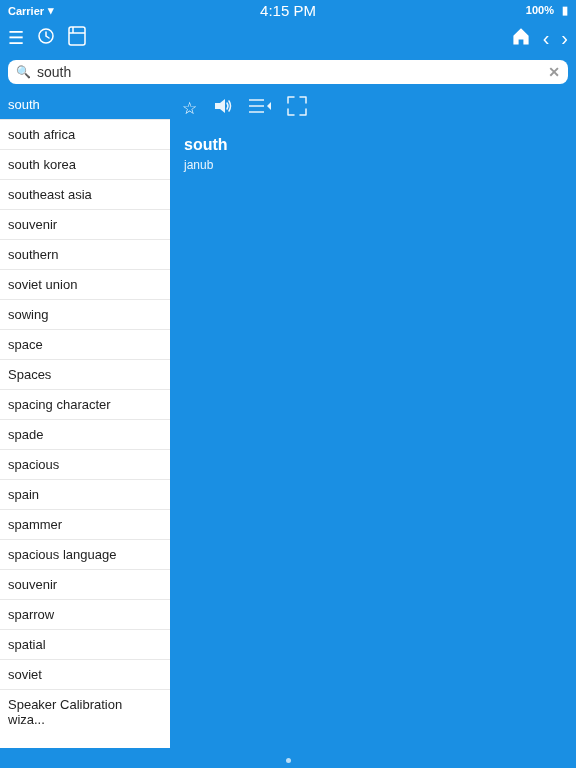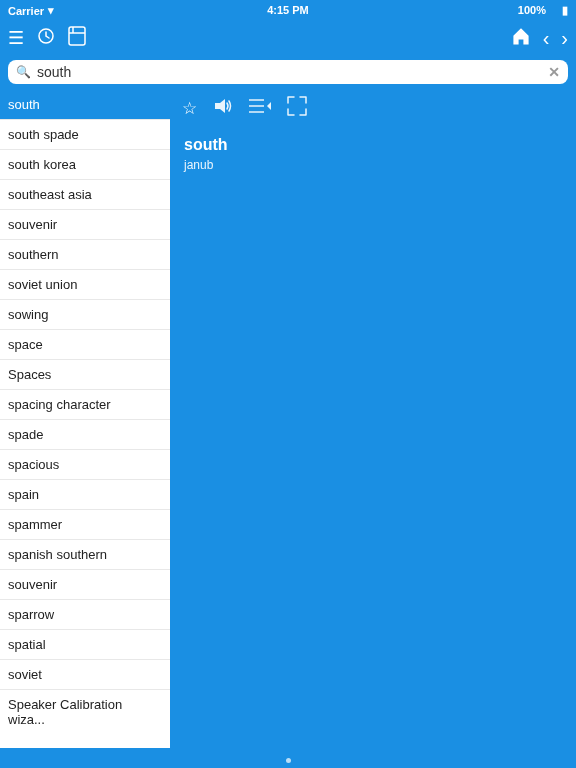--- a/index.html
+++ b/index.html
@@ -18,22 +18,22 @@
       background: #1a8fe3;
       display: flex;
       align-items: center;
       justify-content: space-between;
       padding: 0 8px;
       font-size: 11px;
       color: white;
       font-weight: 600;
     }
     .status-left { display: flex; align-items: flex-end; gap: 4px; }
-    .status-center { position: absolute; left: 50%; transform: translateX(-50%); font-size: 11px; font-weight: 700; color: white; }
-    .status-right { display: flex; align-items: center; gap: 16px; font-size: 11px; }
+    .status-center { position: absolute; left: 50%; transform: translateX(-50%); font-size: 15px; font-weight: 400; color: white; }
+    .status-right { display: flex; align-items: center; gap: 8px; font-size: 11px; }
 
     
     .nav-bar {
       height: 36px;
       background: #1a8fe3;
       display: flex;
       align-items: center;
       justify-content: space-between;
       padding: 0 8px;
     }
@@ -219,35 +219,35 @@
     <span class="search-icon-small">🔍</span>
     <input class="search-input" type="text" value="south" style="">
     <span class="search-clear">✕</span>
   </div>
 </div>
 
 <div class="main-content">
 
   <div class="list-panel">
   <div class="list-item selected">south</div>
-      <div class="list-item">south spade</div>
+      <div class="list-item">south africa</div>
       <div class="list-item">south korea</div>
       <div class="list-item">southeast asia</div>
       <div class="list-item">souvenir</div>
       <div class="list-item">southern</div>
       <div class="list-item">soviet union</div>
       <div class="list-item">sowing</div>
       <div class="list-item">space</div>
       <div class="list-item">Spaces</div>
       <div class="list-item">spacing character</div>
       <div class="list-item">spade</div>
       <div class="list-item">spacious</div>
       <div class="list-item">spain</div>
       <div class="list-item">spammer</div>
-      <div class="list-item">spanish southern</div>
+      <div class="list-item">spacious language</div>
       <div class="list-item">souvenir</div>
       <div class="list-item">sparrow</div>
       <div class="list-item">spatial</div>
       <div class="list-item">soviet</div>
       <div class="list-item">Speaker Calibration wiza...</div>
     </div>
 
   <div class="detail-panel">
 
     <div class="detail-toolbar">

